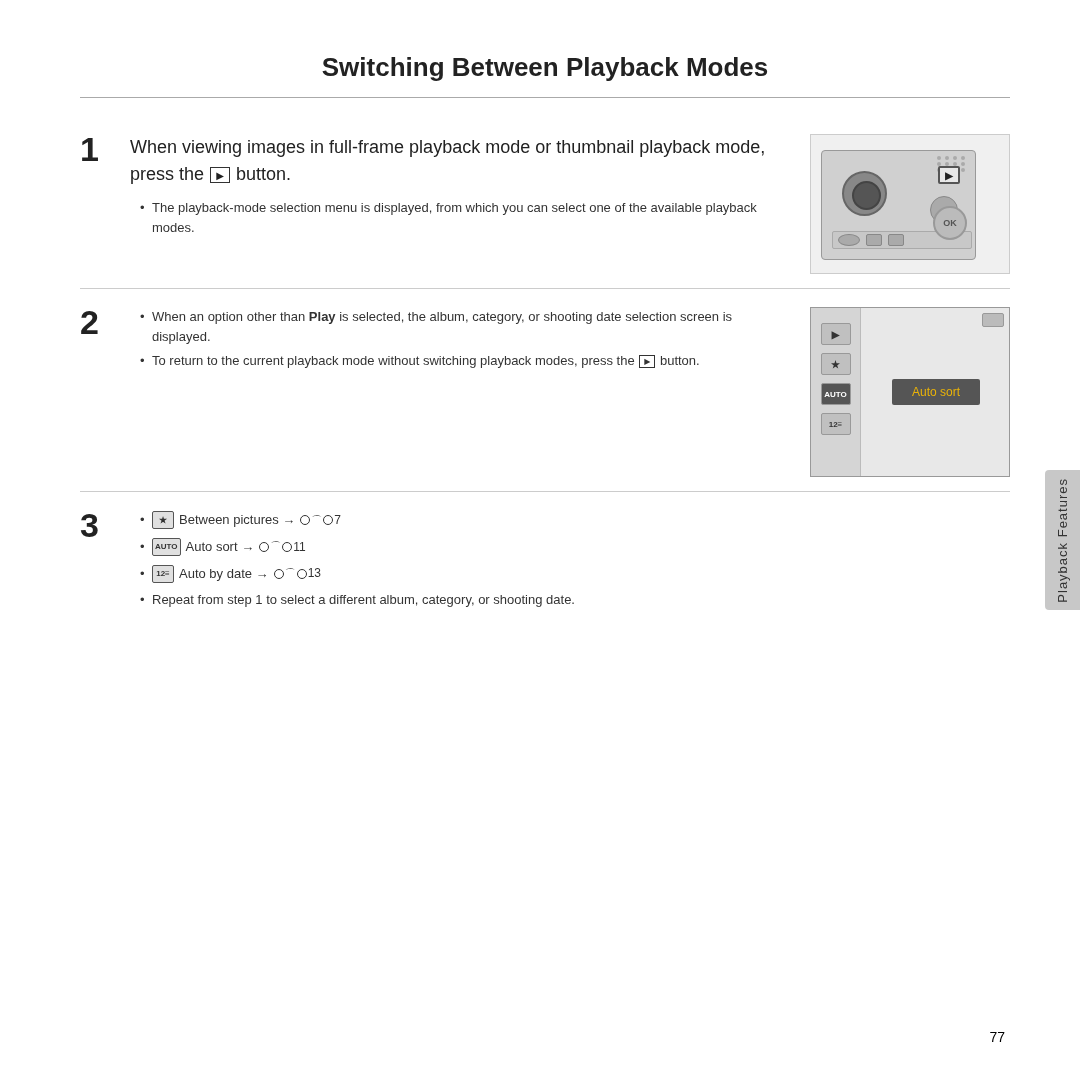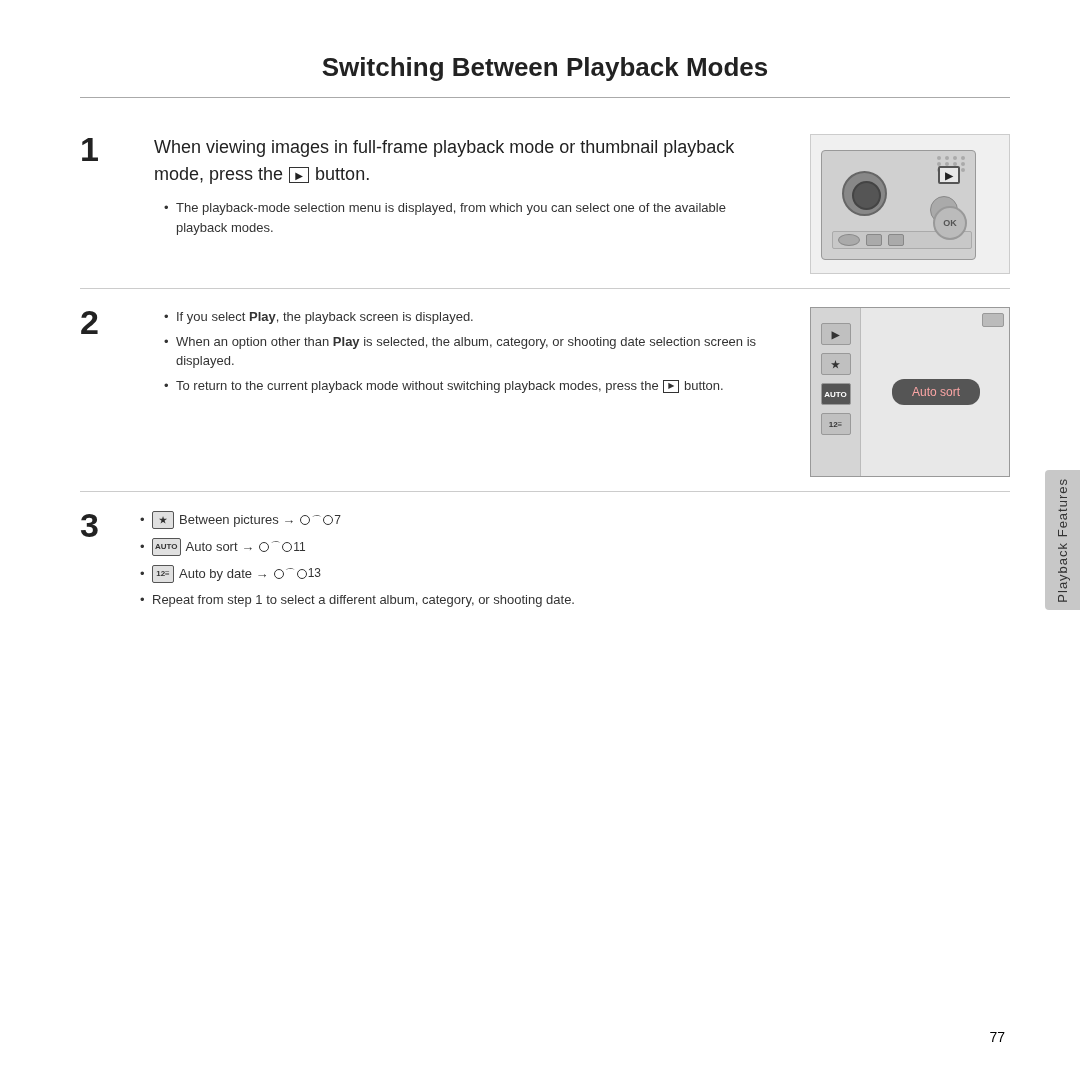--- a/index.html
+++ b/index.html
@@ -43,21 +43,20 @@
       font-size: 34px;
       font-weight: bold;
       min-width: 50px;
       margin-top: -4px;
       flex-shrink: 0;
     }
 
     .step-content {
       flex: 1;
       padding-right: 20px;
-      margin-left: 24px;
     }
 
     .step-title {
       font-size: 18px;
       font-weight: normal;
       line-height: 1.5;
       margin-bottom: 10px;
     }
 
     .ok-circle {
@@ -240,24 +239,24 @@
       right: 0;
       bottom: 0;
       display: flex;
       align-items: center;
       justify-content: center;
       padding: 10px;
     }
 
     .menu-highlight {
       background: #555;
-      color: #fca5a5;
+      color: #eab308;
       padding: 6px 20px;
       font-size: 12px;
-      border-radius: 12px;
+      border-radius: 2px;
       white-space: nowrap;
     }
 
     .menu-top-right {
       position: absolute;
       top: 5px;
       right: 5px;
       width: 22px;
       height: 14px;
       background: #bbb;
@@ -439,23 +438,20 @@
           <div style="position:absolute; right:8px; top:55px; width:34px; height:34px; border-radius:50%; background:#bbb; border:2px solid #999; display:flex; align-items:center; justify-content:center; font-size:9px; font-weight:bold; color:#555;">OK</div>
         </div>
       </div>
     </div>
   </div>
 
   <div class="step-section">
     <div class="step-number">2</div>
     <div class="step-content">
       <ul class="bullet-list">
-        <li>
-          If you select <strong>Play</strong>, the playback screen is displayed.
-        </li>
         <li>
           When an option other than <strong>Play</strong> is selected, the album, category, or shooting date selection screen is displayed.
         </li>
         <li>
           To return to the current playback mode without switching playback modes, press the <span class="play-icon" style="display:inline-flex;width:16px;height:13px;font-size:8px;border:1px solid #333;">▶</span> button.
         </li>
       </ul>
     </div>
 
     <div class="step-image">

